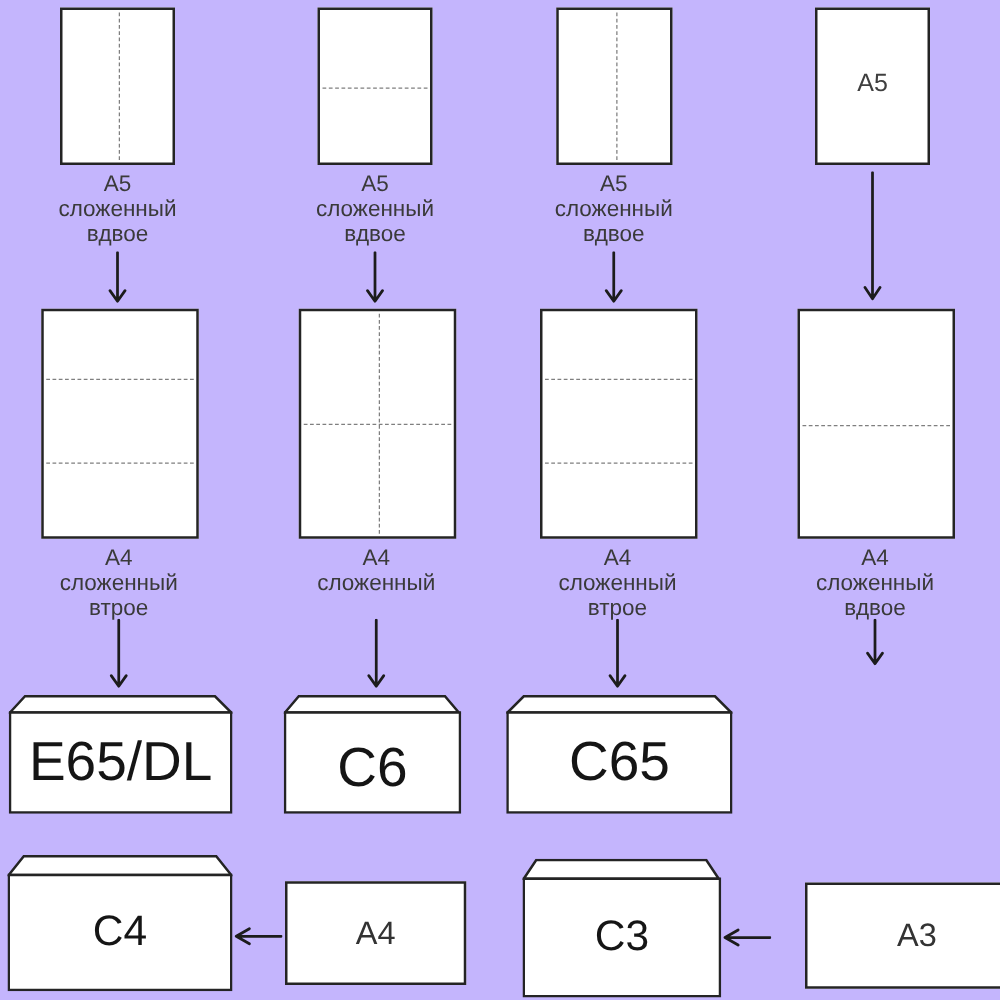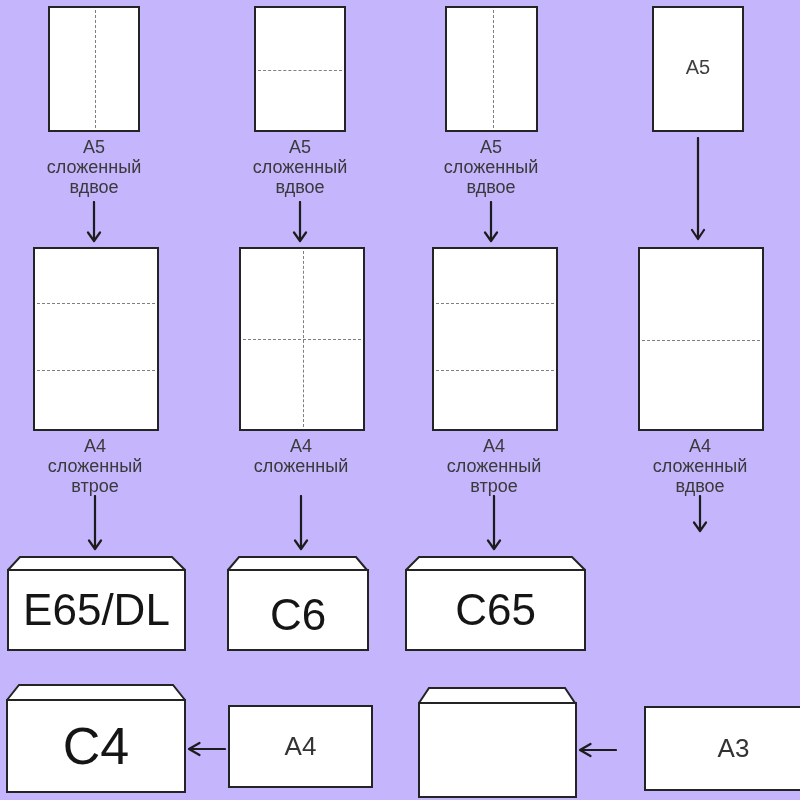--- a/index.html
+++ b/index.html
@@ -19,21 +19,21 @@
     color:#3a3a3a;
   }
   .arrow{position:absolute;}
   .envelope{position:absolute;border-radius:16px;}
   .envelope svg{position:absolute;left:0;top:0;}
   .env-label{
     position:absolute;left:2px;right:2px;bottom:2px;
     display:flex;align-items:center;justify-content:center;
     font-size:44px;color:#151515;
   }
-  .env-label.big{font-size:52px;}
+  .env-label.big{font-size:34px;}
   .flat-sheet{
     position:absolute;box-sizing:border-box;background:#fff;border:2px solid #242424;
     display:flex;align-items:center;justify-content:center;
     font-size:26px;color:#333;
   }
   .inner-label{
     position:absolute;left:0;width:100%;text-align:center;
     font-size:20px;color:#3f3f3f;top:48px;
   }
 </style>
@@ -172,20 +172,21 @@
 
   <div class="flat-sheet" style="left:228px;top:705px;width:145px;height:83px">
     <span>A4</span>
   </div>
 
   <div class="envelope" style="left:418px;top:687px;width:159px;height:111px">
     <svg width="159" height="111" viewBox="0 0 159 111">
       <polygon points="1,16 11,1 147,1 157,16" fill="#ffffff" stroke="#242424" stroke-width="2"></polygon>
       <rect x="1" y="16" width="157" height="94" fill="#ffffff" stroke="#242424" stroke-width="2"></rect>
     </svg>
+    <div class="env-label big" style="top:16px">C3</div>
   </div>
 
   <svg class="arrow" style="left:577px;top:742px" width="40" height="16" viewBox="0 0 40 16">
     <path d="M39 8 L4 8 M13.5 2 L3 8 L13.5 14" stroke="#1c1c1c" stroke-width="2.2" fill="none" stroke-linecap="round" stroke-linejoin="round"></path>
   </svg>
 
   <div class="flat-sheet" style="left:644px;top:706px;width:179px;height:85px">
     <span>A3</span>
   </div>
 

